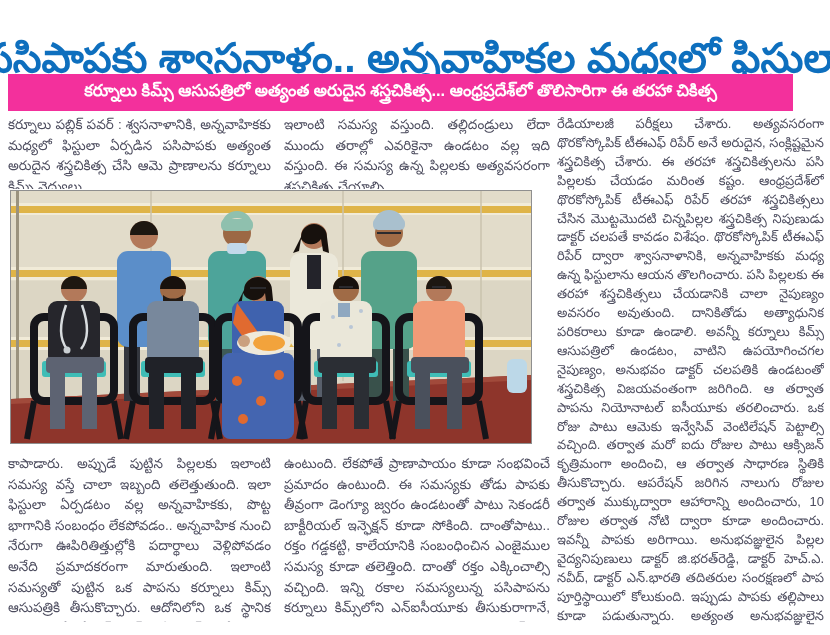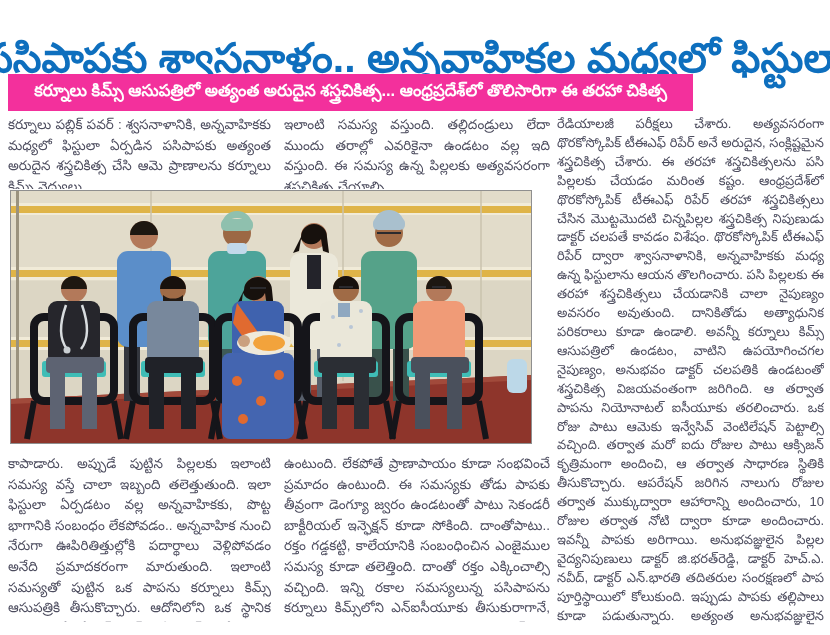--- a/index.html
+++ b/index.html
@@ -7,21 +7,21 @@
     position:relative;width:830px;height:635px;background:#ffffff;overflow:hidden;
     font-family:"Liberation Sans","DejaVu Sans",sans-serif;
   }
   .headline{
     position:absolute;left:0;top:2px;width:830px;height:68px;
     display:flex;align-items:center;justify-content:center;
     color:#0e6fbe;font-size:41px;font-weight:700;letter-spacing:0px;
     white-space:nowrap;overflow:hidden;
   }
   .subhead{
-    position:absolute;left:8px;top:74px;width:685px;height:37px;
+    position:absolute;left:8px;top:74px;width:785px;height:37px;
     background:#f3309c;color:#ffffff;
     display:flex;align-items:center;justify-content:center;
     font-size:16.5px;font-weight:700;overflow:hidden;white-space:nowrap;
   }
   .bodycol{
     position:absolute;color:#4c4c5e;font-size:13.5px;line-height:20.6px;
     text-align:justify;overflow:hidden;word-break:break-word;
   }
   .c1top{left:8px;top:115px;width:263px;height:74px;}
   .c2top{left:284px;top:115px;width:266px;height:74px;}

